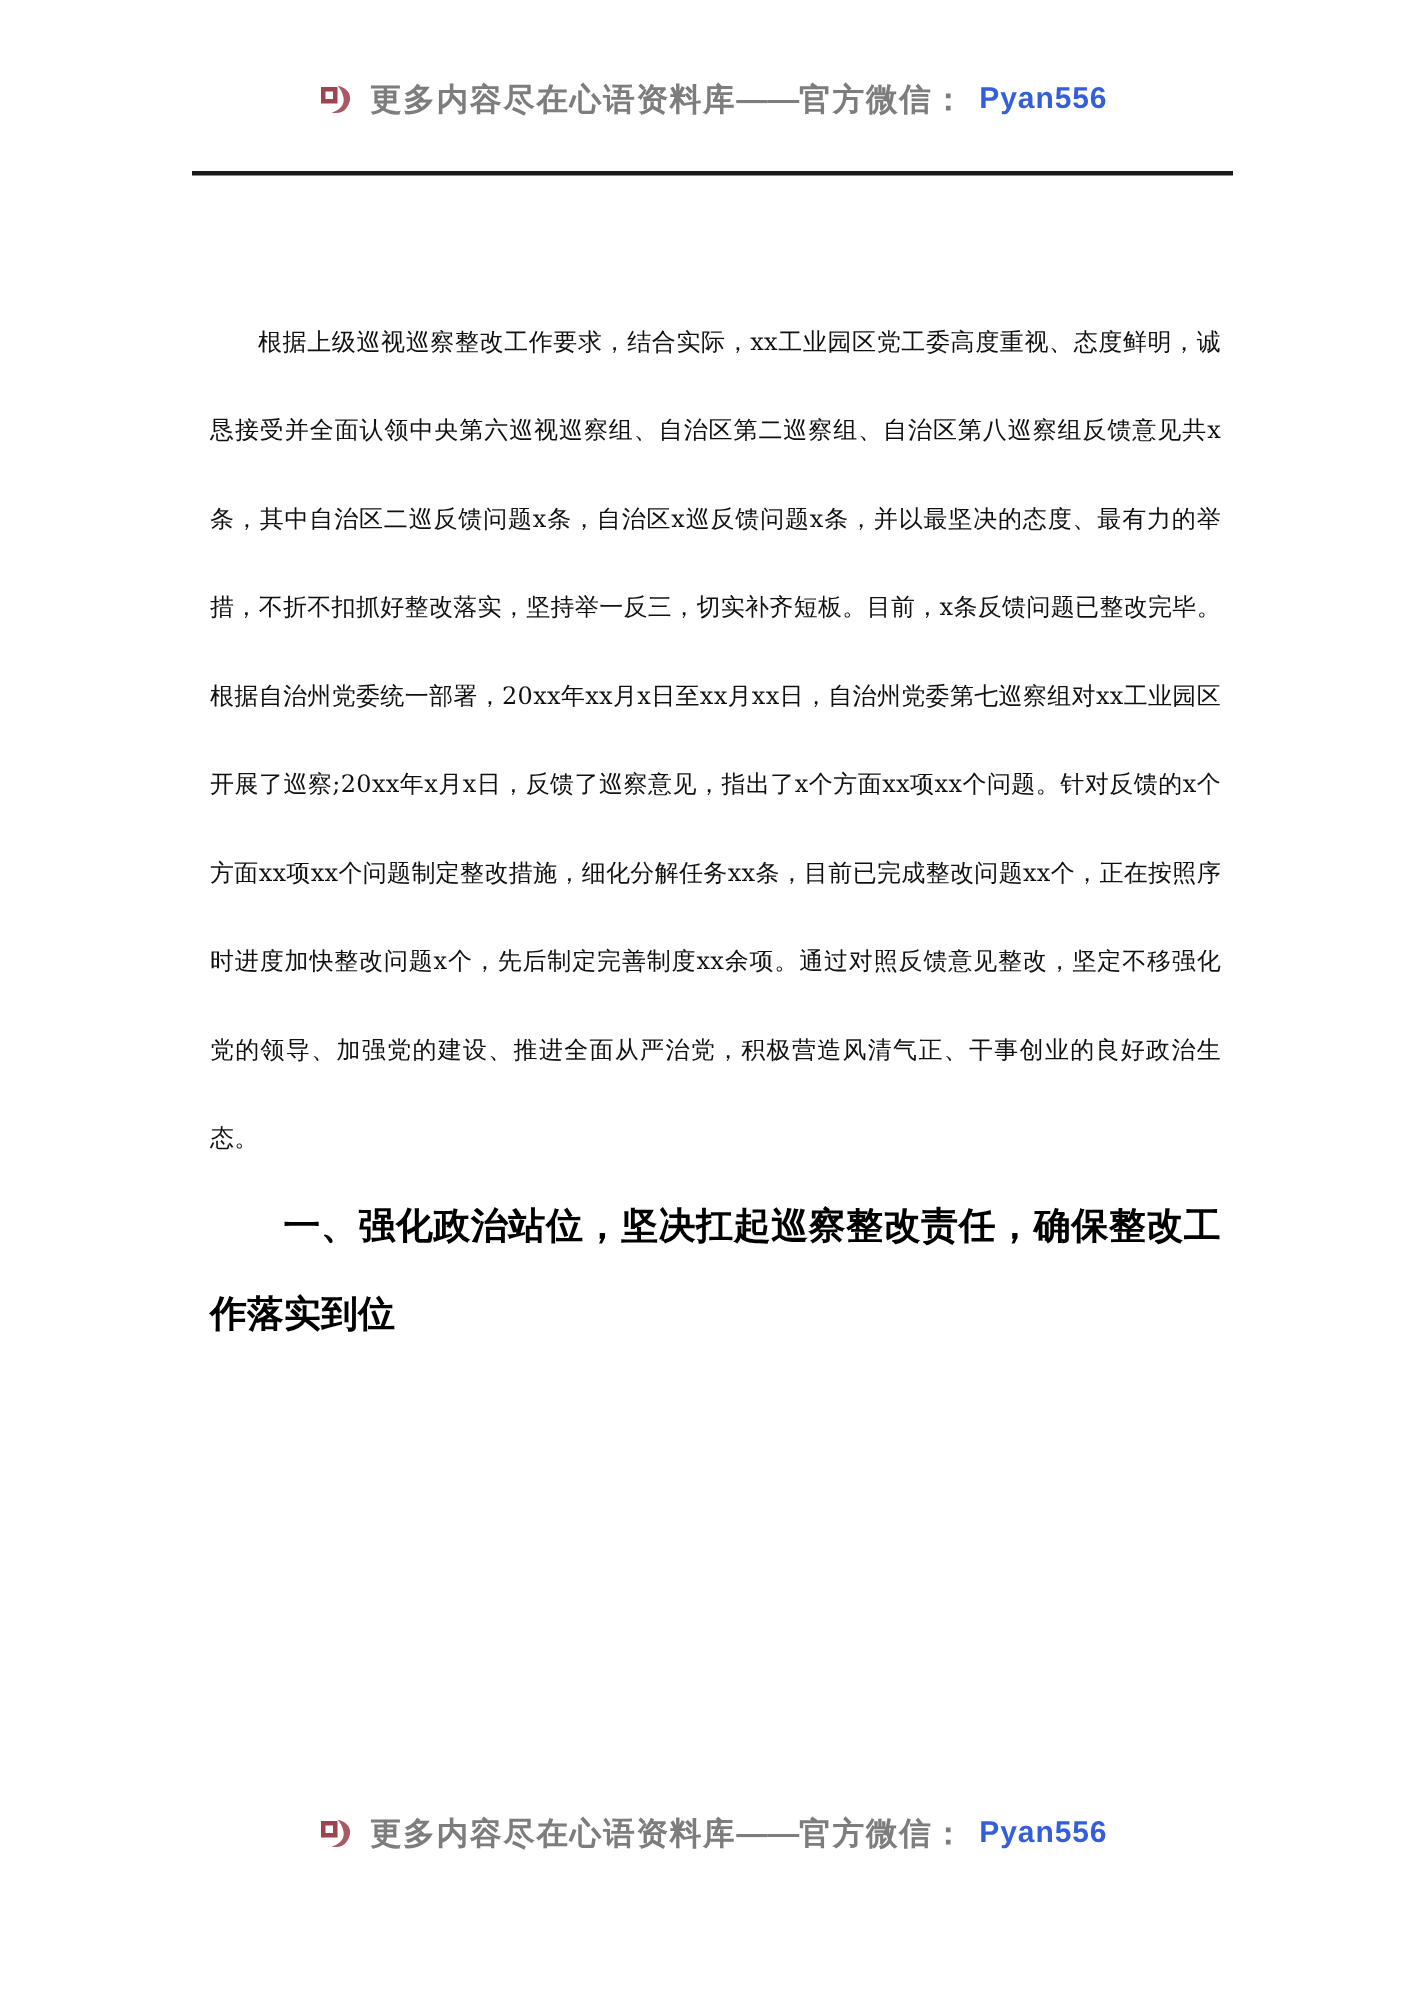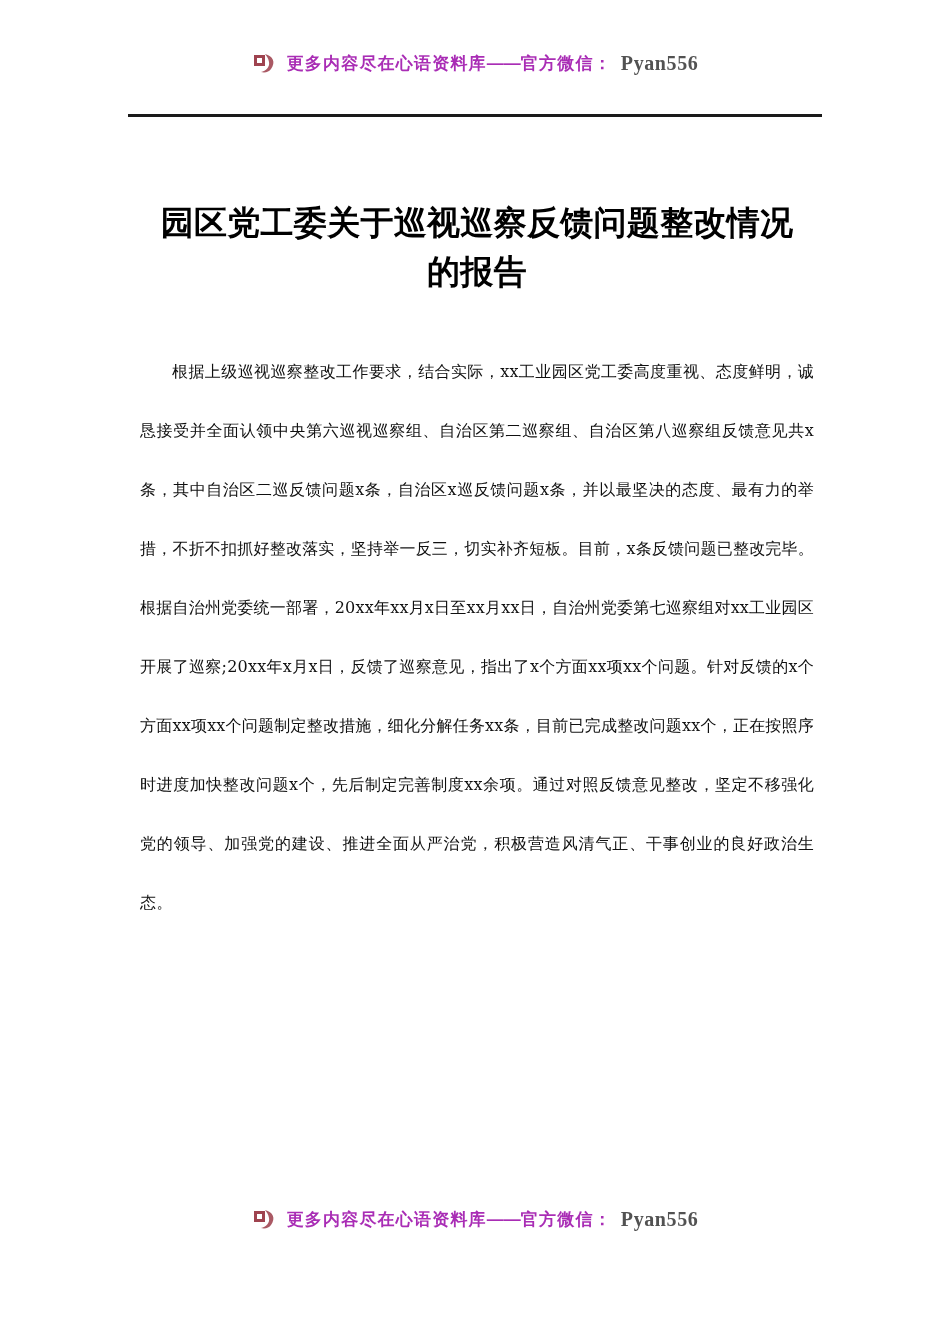--- a/index.html
+++ b/index.html
@@ -34,35 +34,35 @@
 
   .wm-logo {
     position: relative;
     width: 26px;
     height: 23px;
     flex: none;
     display: block;
   }
   .wm-text {
     font-family: "Liberation Sans", sans-serif;
-    font-size: 17px;
+    font-size: 21px;
     font-weight: 700;
     letter-spacing: 1.2px;
-    color: #a21caf;
+    color: #737373;
     opacity: .92;
   }
   .wm-text .wm-dash {
     letter-spacing: 0;
   }
   .wm-code {
-    font-family: Liberation Serif, serif;
+    font-family: Liberation Sans, sans-serif;
     font-size: 20px;
     font-weight: 700;
     letter-spacing: .6px;
-    color: #404040;
+    color: #1d4ed8;
     opacity: .9;
   }
 
   
   .header-rule {
     position: absolute;
     left: 128px;
     top: 114px;
     width: 694px;
     height: 0;
@@ -127,24 +127,24 @@
     </svg>
     <span class="wm-text">
       <span>更多内容尽在心语资料库</span><span class="wm-dash">——</span><span>官方微信：</span>
     </span>
     <span class="wm-code">Pyan556</span>
   </div>
 
   <div class="header-rule"></div>
 
   <div class="content">
-    <h1 class="doc-title">园区党工委关于巡视巡察反馈问题整改情况的报告</h1>
 
     <p class="para">根据上级巡视巡察整改工作要求，结合实际，xx工业园区党工委高度重视、态度鲜明，诚恳接受并全面认领中央第六巡视巡察组、自治区第二巡察组、自治区第八巡察组反馈意见共x条，其中自治区二巡反馈问题x条，自治区x巡反馈问题x条，并以最坚决的态度、最有力的举措，不折不扣抓好整改落实，坚持举一反三，切实补齐短板。目前，x条反馈问题已整改完毕。根据自治州党委统一部署，20xx年xx月x日至xx月xx日，自治州党委第七巡察组对xx工业园区开展了巡察;20xx年x月x日，反馈了巡察意见，指出了x个方面xx项xx个问题。针对反馈的x个方面xx项xx个问题制定整改措施，细化分解任务xx条，目前已完成整改问题xx个，正在按照序时进度加快整改问题x个，先后制定完善制度xx余项。通过对照反馈意见整改，坚定不移强化党的领导、加强党的建设、推进全面从严治党，积极营造风清气正、干事创业的良好政治生态。</p>
 
+    <p class="heading">一、强化政治站位，坚决扛起巡察整改责任，确保整改工作落实到位</p>
   </div>
 
   <div class="watermark watermark-bottom">
     <svg class="wm-logo" viewBox="0 0 26 23" aria-hidden="true">
       <path d="M2 3 L13 3 L13 14 L2 14 Z" fill="#8e2230" opacity="0.85"></path>
       <path d="M5 6 L10 6 L10 11 L5 11 Z" fill="#ffffff"></path>
       <path d="M13 2 C21 4, 24 10, 19 17 C17 20, 13 21, 9 20 C14 19, 18 15, 17 10 C16.4 6.6, 14.8 4.2, 13 2 Z" fill="#8e2230" opacity="0.75"></path>
     </svg>
     <span class="wm-text">
       <span>更多内容尽在心语资料库</span><span class="wm-dash">——</span><span>官方微信：</span>

